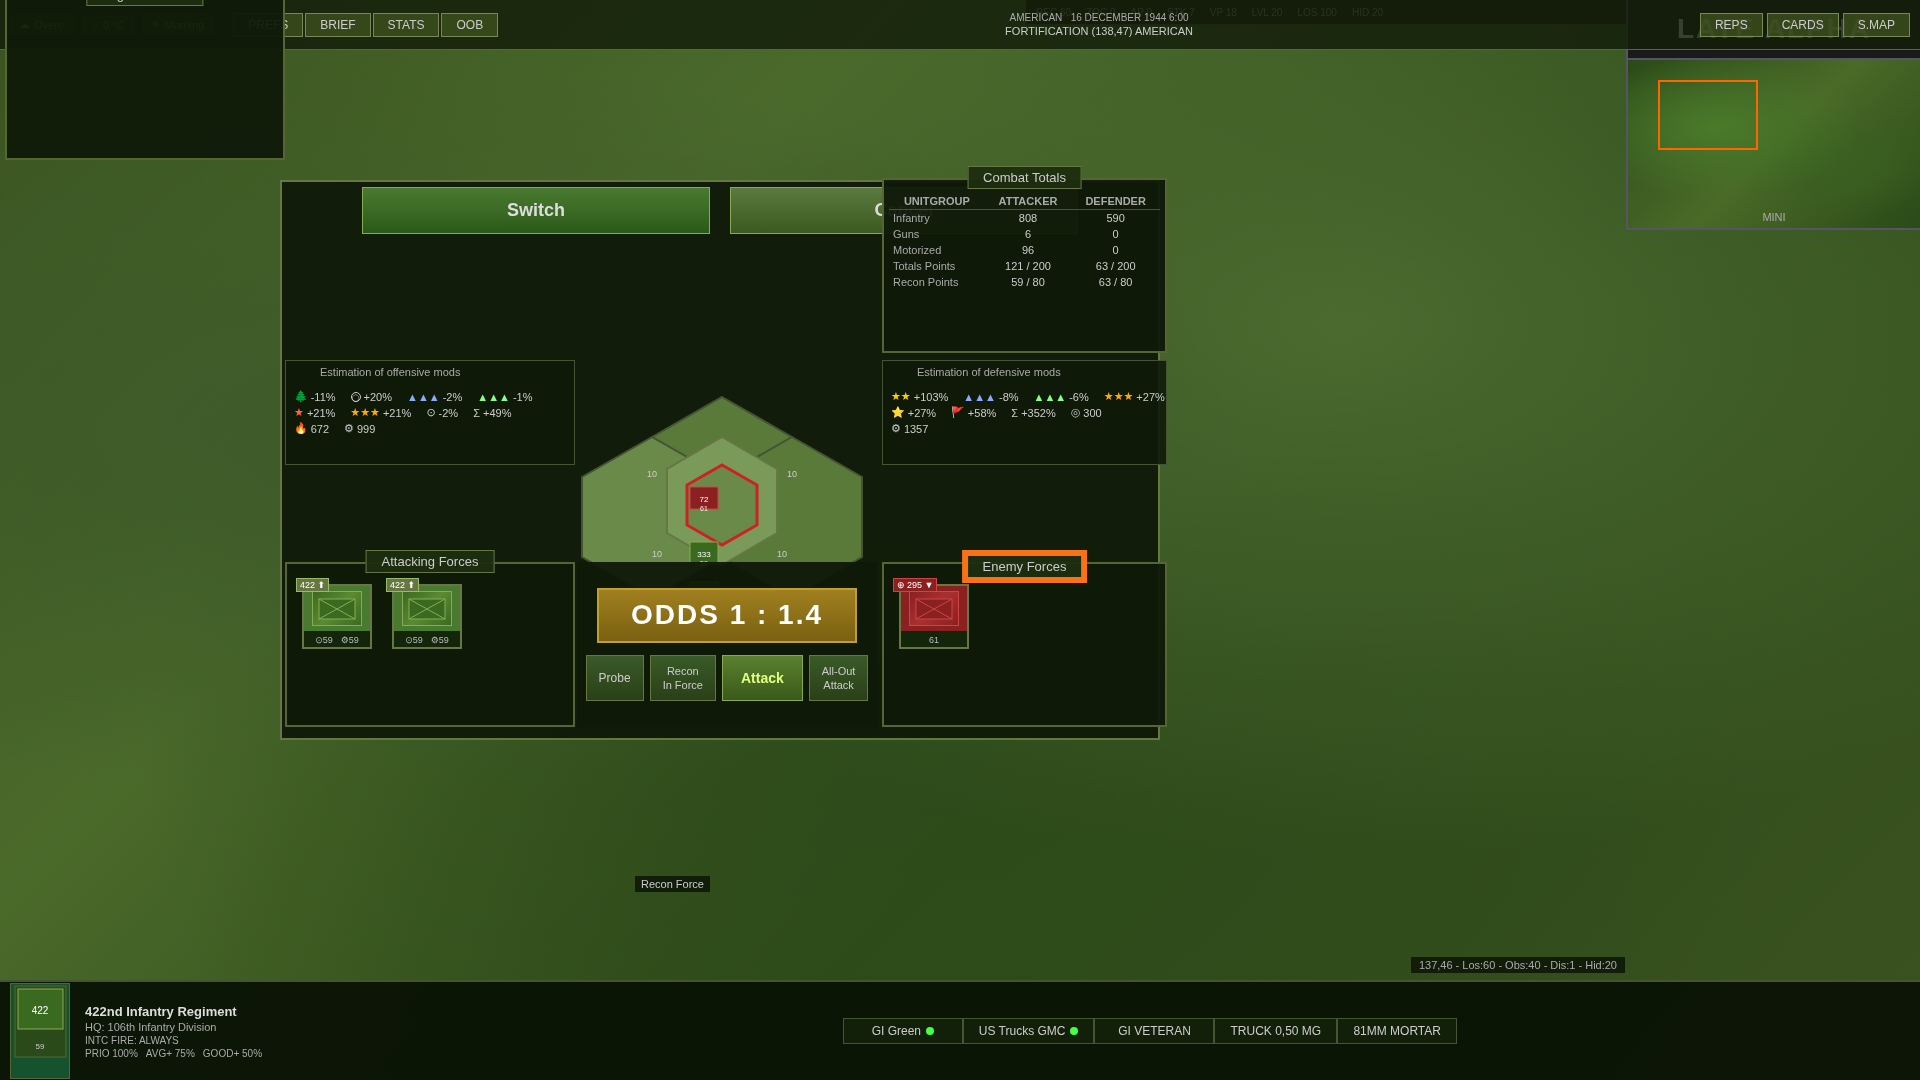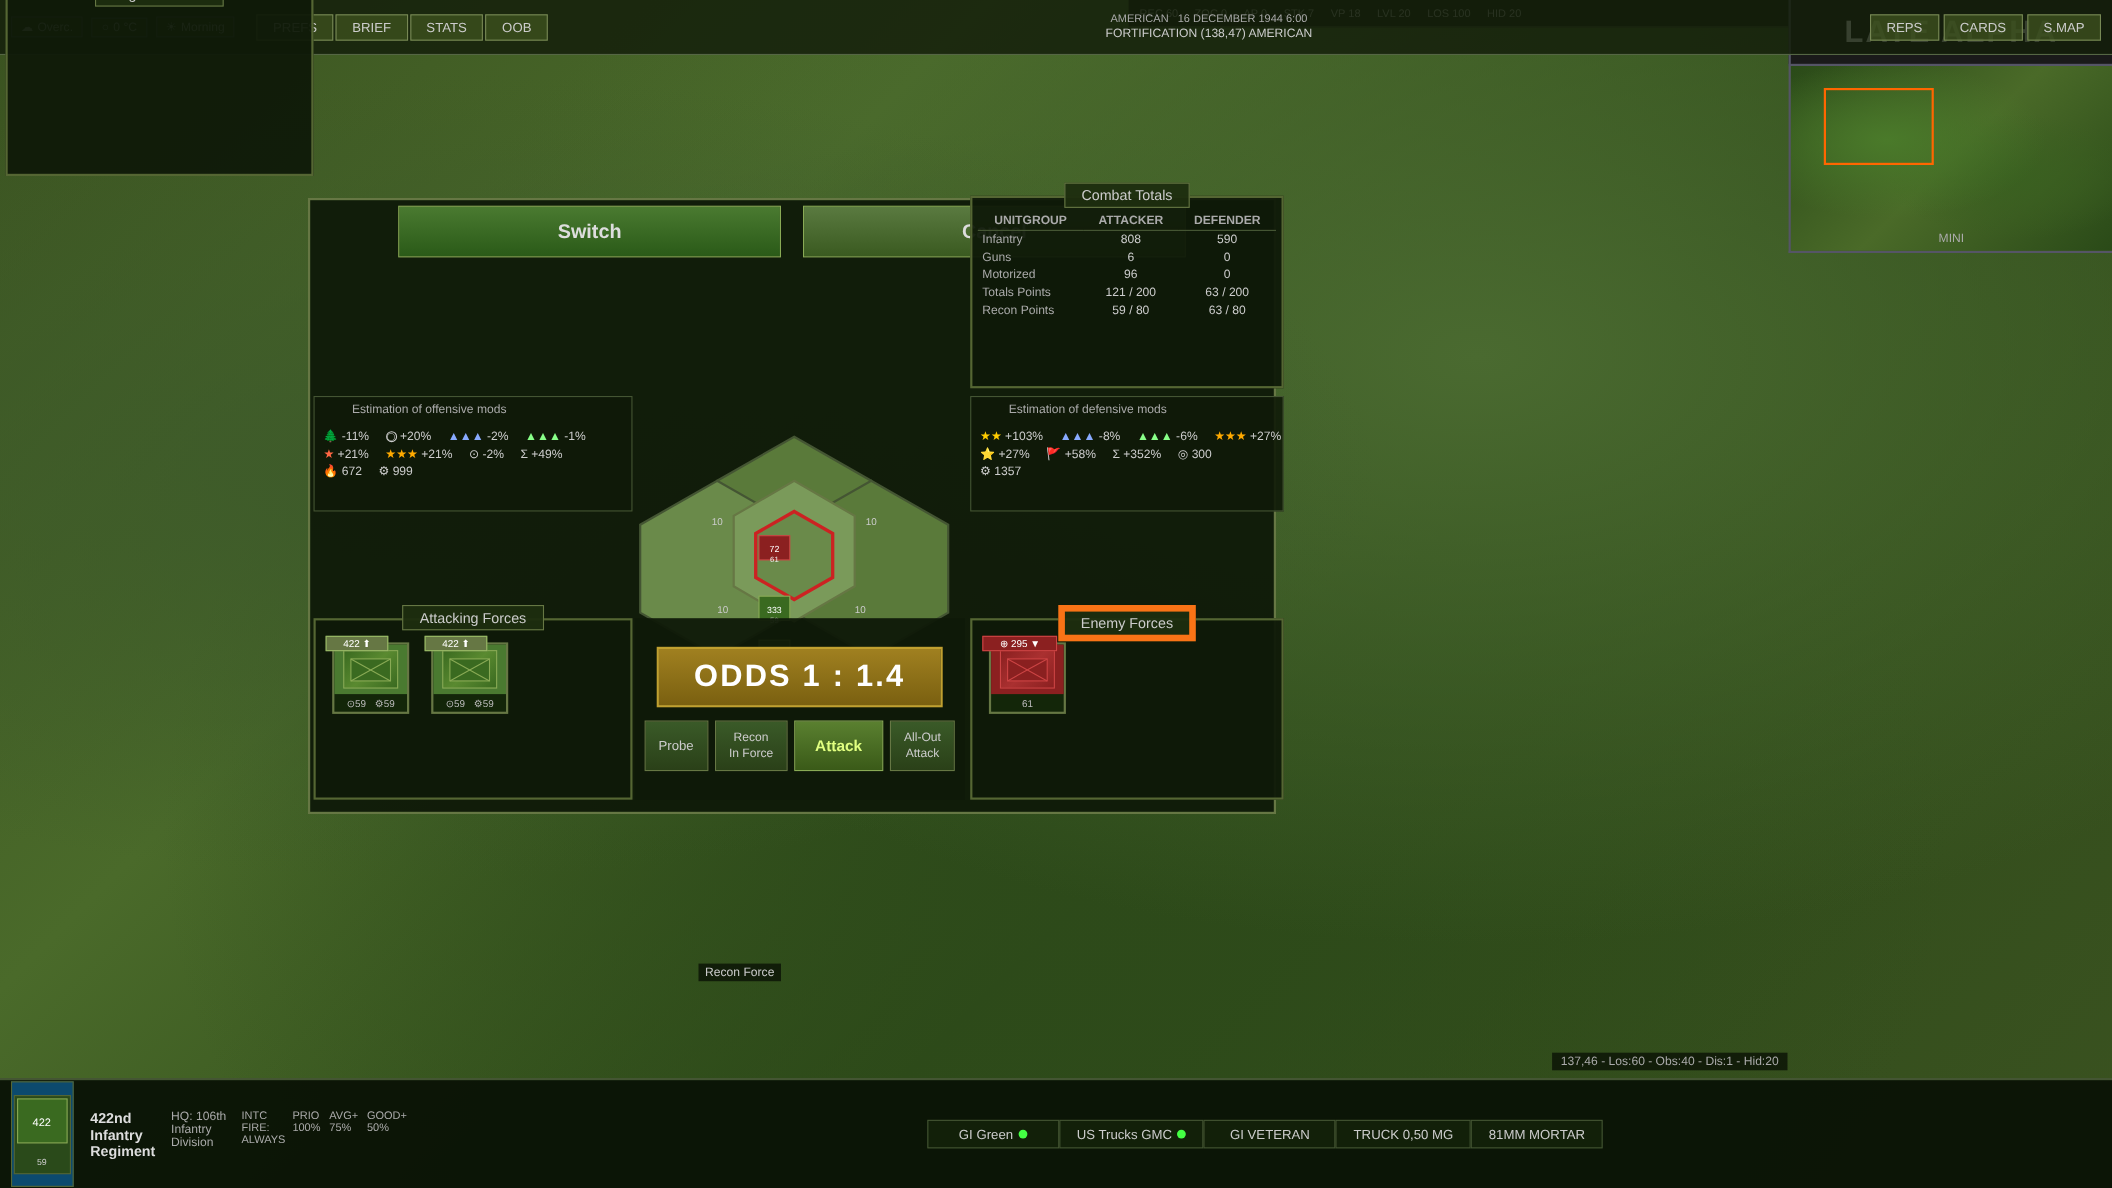--- a/index.html
+++ b/index.html
@@ -475,41 +475,40 @@
       display: flex;
       align-items: center;
       padding: 5px 10px;
       gap: 10px;
       width: 380px;
     }
 
     #unit-portrait {
       width: 60px;
       height: 96px;
-      background: #0c4a6e;
+      background: #14532d;
       border: 1px solid #556633;
       display: flex;
-      align-items: center;
       justify-content: center;
     }
 
     #unit-name {
       font-size: 13px;
       color: #ddd;
       font-weight: bold;
     }
 
     #unit-hq {
       font-size: 11px;
       color: #aaa;
     }
 
     #unit-stats-bottom {
       display: flex;
-      flex-direction: row;
+      flex-direction: column;
       gap: 2px;
       padding-left: 5px;
     }
 
     .stat-row-bottom {
       font-size: 10px;
       color: #aaa;
       display: flex;
       gap: 8px;
     }
@@ -556,21 +555,21 @@
       padding: 2px 8px;
     }
 
     
     .badge-num {
       position: absolute;
       top: -8px; left: -8px;
       background: #667744;
       color: #fff;
       font-size: 9px;
-      padding: 1px 15px;
+      padding: 1px 3px;
       border: 1px solid #99bb66;
       text-align: right;
     }
 
     .unit-img-green {
       width: 50px;
       height: 35px;
       background: linear-gradient(135deg, #3a6a20 0%, #5a8a30 50%, #3a6a20 100%);
       border: 1px solid #89aa55;
       display: flex;

